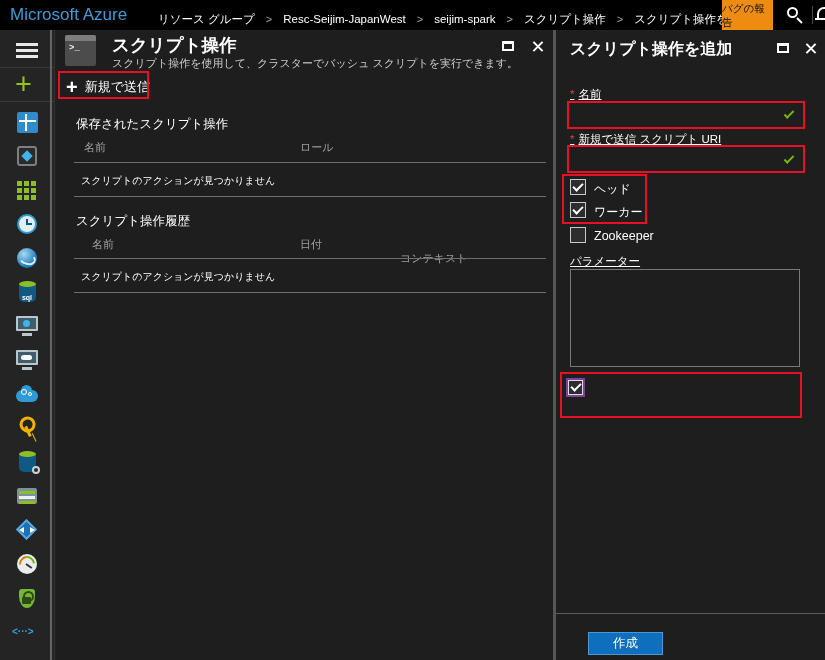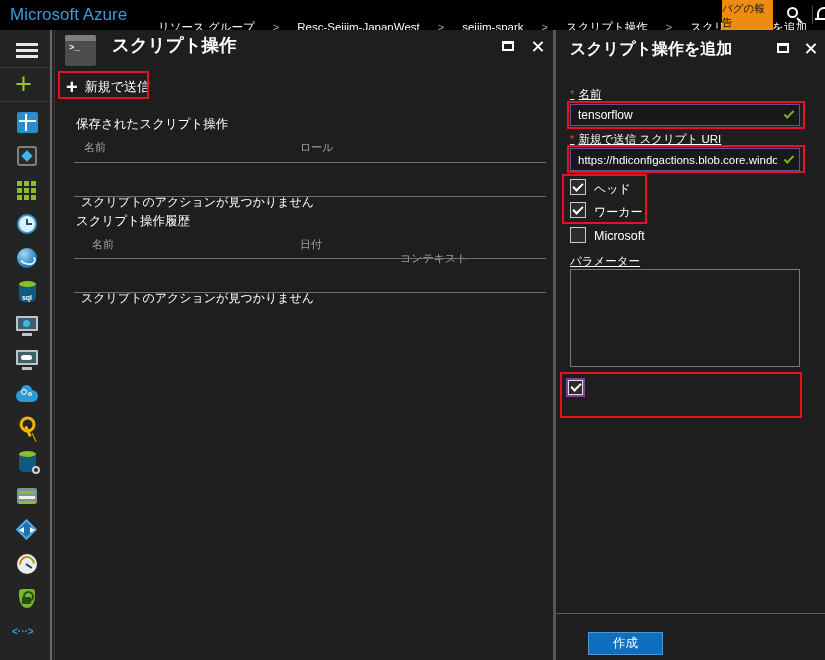--- a/index.html
+++ b/index.html
@@ -3,21 +3,21 @@
 <meta charset="utf-8">
 <style>
   html,body{margin:0;padding:0;background:#000;}
   #app{position:relative;width:825px;height:660px;background:#000;overflow:hidden;
        font-family:"Liberation Sans","DejaVu Sans",sans-serif;color:#fff;font-size:12px;}
   #app *{box-sizing:border-box;}
 
   
   .topbar{position:absolute;left:0;top:0;width:825px;height:30px;background:#000;}
   .brand{position:absolute;left:10px;top:0;height:30px;line-height:30px;font-size:17px;color:#3a9bd9;white-space:nowrap;}
-  .crumbs{position:absolute;left:158px;top:12px;height:30px;display:flex;align-items:center;gap:18px;white-space:nowrap;}
+  .crumbs{position:absolute;left:158px;top:4px;height:30px;display:flex;align-items:center;gap:11px;white-space:nowrap;}
   .crumb{font-size:11.5px;color:#fff;cursor:pointer;}
   .crumb-sep{font-size:11px;color:#a8a8a8;}
   .bugbtn{position:absolute;left:722px;top:0;width:51px;height:31px;background:#ee8c11;color:#111;
           font-size:10.5px;display:flex;align-items:center;justify-content:center;overflow:hidden;cursor:pointer;}
   .searchbtn{position:absolute;left:786px;top:6px;width:19px;height:19px;cursor:pointer;}
   .searchbtn .lens{position:absolute;left:1px;top:1px;width:11px;height:11px;border:2px solid #fff;border-radius:50%;}
   .searchbtn .handle{position:absolute;left:11px;top:11px;width:7px;height:2px;background:#fff;transform:rotate(45deg);transform-origin:left center;}
   .tb-div{position:absolute;left:812px;top:6px;width:1px;height:18px;background:#4a4a4a;}
   .bellbtn{position:absolute;left:817px;top:7px;width:16px;height:15px;cursor:pointer;}
   .bellbtn .cup{position:absolute;left:0;top:0;width:14px;height:11px;border:2px solid #fff;border-bottom:none;border-radius:7px 7px 0 0;}
@@ -118,21 +118,21 @@
   .win-close::before{transform:rotate(45deg);}
   .win-close::after{transform:rotate(-45deg);}
 
   .submit-btn{position:absolute;left:11px;top:46px;height:22px;display:flex;align-items:center;gap:7px;cursor:pointer;background:none;border:none;color:#fff;padding:0;}
   .submit-btn .plus{font-size:20px;font-weight:700;color:#fff;line-height:18px;}
   .submit-btn .lbl{font-size:13px;}
 
   .sec-title{font-size:12.5px;color:#fff;}
   .col-h{font-size:11px;color:#a0a0a0;}
   .hline{position:absolute;left:19px;width:472px;height:1px;background:#6e6e6e;}
-  .empty-msg{font-size:12px;color:#fff;margin-top:20px;}
+  .empty-msg{font-size:10px;color:#fff;}
 
   
   .annot{position:absolute;border:2px solid #e81123;pointer-events:none;z-index:6;}
 
   
   .r-title{left:14px;top:9px;font-size:16px;font-weight:600;}
   .f-label{position:absolute;font-size:11.5px;color:#fff;white-space:nowrap;text-decoration:underline;}
   .req{color:#e04343;margin-right:4px;}
   .t-input{position:absolute;height:22px;width:230px;left:14px;background:#18181c;border:1px solid #5c5692;color:#fff;
            font-family:"Liberation Sans","DejaVu Sans",sans-serif;font-size:12px;padding:0 22px 0 7px;outline:none;}
@@ -251,20 +251,21 @@
     <div class="sb-item" style="top:588px">
         <span class="ic ic-code"></span>
       </div>
 
     <div class="sb-scroll"></div>
   </div>
 
   <div class="main">
     <div class="term-ic"></div>
     <div class="abs m-title">スクリプト操作</div>
+    <div class="abs m-sub">スクリプト操作を使用して、クラスターでバッシュ スクリプトを実行できます。</div>
     <div class="win-max" style="left:447px;top:11px"></div>
     <div class="win-close" style="left:476px;top:10px"></div>
 
     <button class="submit-btn">
       <span class="plus">+</span>
       <span class="lbl">新規で送信</span>
     </button>
     <div class="annot" style="left:3px;top:41px;width:91px;height:28px"></div>
 
     <div class="abs sec-title" style="left:21px;top:86px">保存されたスクリプト操作</div>
@@ -286,38 +287,36 @@
   <div class="vdivider"></div>
 
   <div class="rightp">
     <div class="abs r-title">スクリプト操作を追加</div>
     <div class="win-max" style="left:221px;top:13px"></div>
     <div class="win-close" style="left:248px;top:12px"></div>
 
     <div class="f-label" style="left:14px;top:57px">
       <span class="req">*</span><span>名前</span>
     </div>
-    <input class="t-input" style="top: 74px;" value="tensorflow">
     <span class="vcheck" style="top:81px"></span>
     <div class="annot" style="left:11px;top:71px;width:238px;height:28px"></div>
 
     <div class="f-label" style="left:14px;top:102px">
       <span class="req">*</span><span>新規で送信 スクリプト URI</span>
     </div>
-    <input class="t-input" style="top: 118px; height: 23px; font-size: 11.5px;" value="https://hdiconfigactions.blob.core.windo">
     <span class="vcheck" style="top:126px"></span>
     <div class="annot" style="left:11px;top:115px;width:238px;height:28px"></div>
 
     <div class="cb checked" style="top:149px"></div>
     <div class="cb-label" style="top:151px">ヘッド</div>
     <div class="cb checked" style="top:172px"></div>
     <div class="cb-label" style="top:174px">ワーカー</div>
     <div class="annot" style="left:6px;top:144px;width:85px;height:50px"></div>
     <div class="cb" style="top:197px"></div>
-    <div class="cb-label" style="top:199px;font-size:12.5px">Microsoft</div>
+    <div class="cb-label" style="top:199px;font-size:12.5px">Zookeeper</div>
 
     <div class="f-label" style="left:14px;top:224px">パラメーター</div>
     <textarea class="params-box" style=""></textarea>
 
     <div class="cb-persist"></div>
     <div class="annot" style="left:4px;top:342px;width:242px;height:46px"></div>
 
     <div class="r-div"></div>
     <button class="create-btn">作成</button>
   </div>

